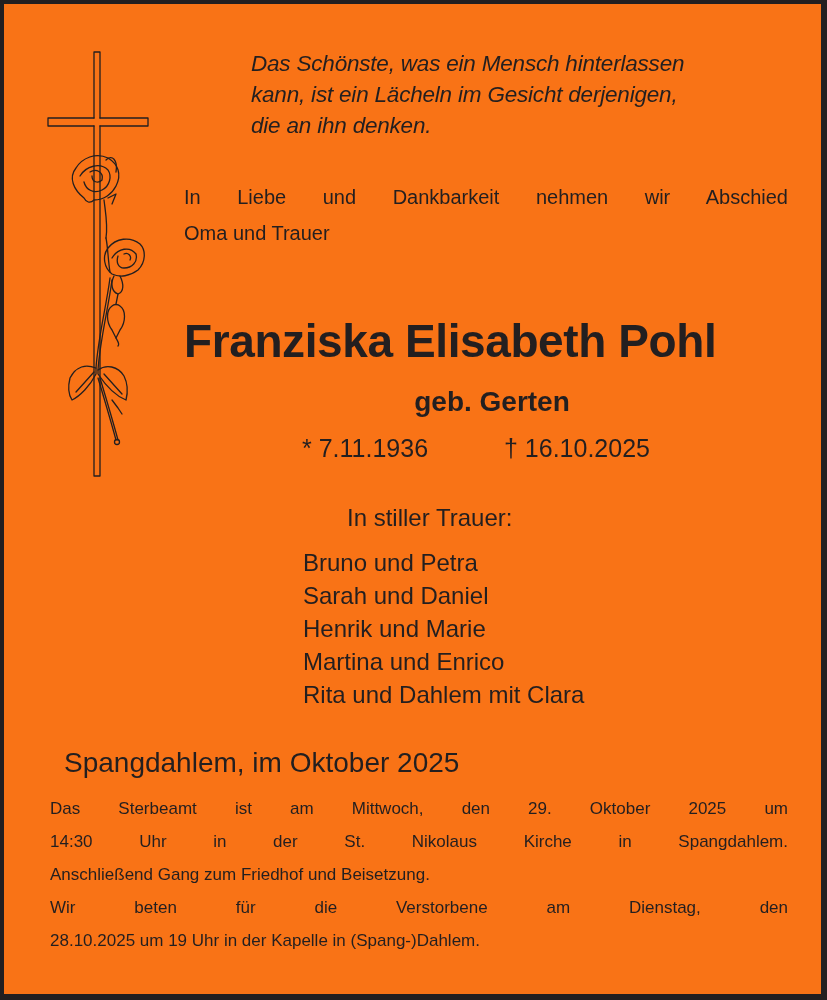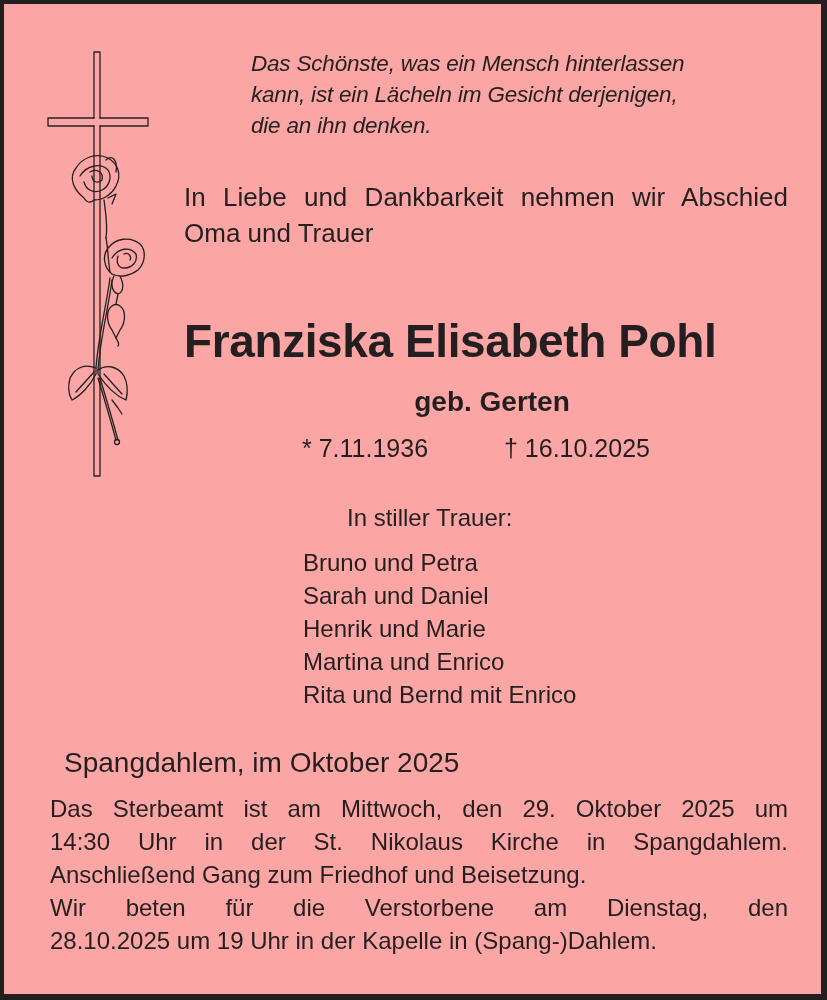--- a/index.html
+++ b/index.html
@@ -4,43 +4,43 @@
   <style>
     html, body { margin: 0; padding: 0; background: #ffffff; }
     body { width: 827px; height: 1000px; position: relative; overflow: hidden; }
     .frame {
       position: absolute; left: 0; top: 0; width: 827px; height: 1000px;
       box-sizing: border-box;
       border-top: 4px solid #231f20;
       border-left: 4px solid #231f20;
       border-right: 6px solid #231f20;
       border-bottom: 6px solid #231f20;
-      background: #fca5a5;
+      background: #f97316;
     }
     .txt {
       position: absolute;
       font-family: "Liberation Sans", sans-serif;
       color: #231f20;
       margin: 0;
       white-space: nowrap;
     }
     .cross-art { position: absolute; left: 42px; top: 44px; width: 108px; height: 432px; }
     .quote { left: 247px; top: 44px; font-size: 22.5px; font-style: italic; line-height: 31px; letter-spacing: -0.2px; }
-    .intro { left: 180px; top: 175px; width: 604px; font-size: 26px; line-height: 36px; white-space: normal; text-align: justify; }
+    .intro { left: 180px; top: 175px; width: 604px; font-size: 20px; line-height: 36px; white-space: normal; text-align: justify; }
     .intro .line { display: block; text-align: justify; text-align-last: justify; height: 36px; }
     .intro .line.last { text-align-last: left; }
     .name { left: 180px; top: 310px; width: 596px; font-size: 46px; font-weight: bold; letter-spacing: -0.4px; text-align: left; }
     .maiden { left: 180px; top: 382px; width: 596px; font-size: 28px; font-weight: bold; text-align: center; padding-left: 20px; box-sizing: border-box; }
     .birth { left: 298px; top: 430px; font-size: 25px; }
     .death { left: 500px; top: 430px; font-size: 25px; }
     .mourning-title { left: 299px; top: 500px; font-size: 24px; margin-left: 44px; }
     .mourners { left: 299px; top: 542px; font-size: 24px; line-height: 33px; }
     .mourners span { display: block; }
     .place-date { left: 60px; top: 743px; font-size: 28px; }
-    .service { left: 46px; top: 788px; width: 738px; font-size: 24px; line-height: 33px; white-space: normal; }
+    .service { left: 46px; top: 788px; width: 738px; font-size: 17px; line-height: 33px; white-space: normal; }
     .service .line { display: block; height: 33px; text-align: justify; text-align-last: justify; }
     .service .line.left { text-align-last: left; }
   </style>
 </head>
 <body>
 
 <div class="frame">
 
   <svg class="cross-art" viewBox="0 0 108 432" xmlns="http://www.w3.org/2000/svg">
     <g fill="none" stroke="#231f20" stroke-width="1.3" stroke-linejoin="round" stroke-linecap="round">
@@ -96,21 +96,21 @@
   <div class="txt maiden">geb. Gerten</div>
   <div class="txt birth">* 7.11.1936</div>
   <div class="txt death">† 16.10.2025</div>
 
   <div class="txt mourning-title">In stiller Trauer:</div>
   <div class="txt mourners">
     <span>Bruno und Petra</span>
     <span>Sarah und Daniel</span>
     <span>Henrik und Marie</span>
     <span>Martina und Enrico</span>
-    <span>Rita und Bernd mit Enrico</span>
+    <span>Rita und Dahlem mit Clara</span>
   </div>
 
   <div class="txt place-date">Spangdahlem, im Oktober 2025</div>
 
   <div class="txt service">
     <span class="line">Das Sterbeamt ist am Mittwoch, den 29. Oktober 2025 um</span>
     <span class="line">14:30 Uhr in der St. Nikolaus Kirche in Spangdahlem.</span>
     <span class="line left">Anschließend Gang zum Friedhof und Beisetzung.</span>
     <span class="line">Wir beten für die Verstorbene am Dienstag, den</span>
     <span class="line left">28.10.2025 um 19 Uhr in der Kapelle in (Spang-)Dahlem.</span>

